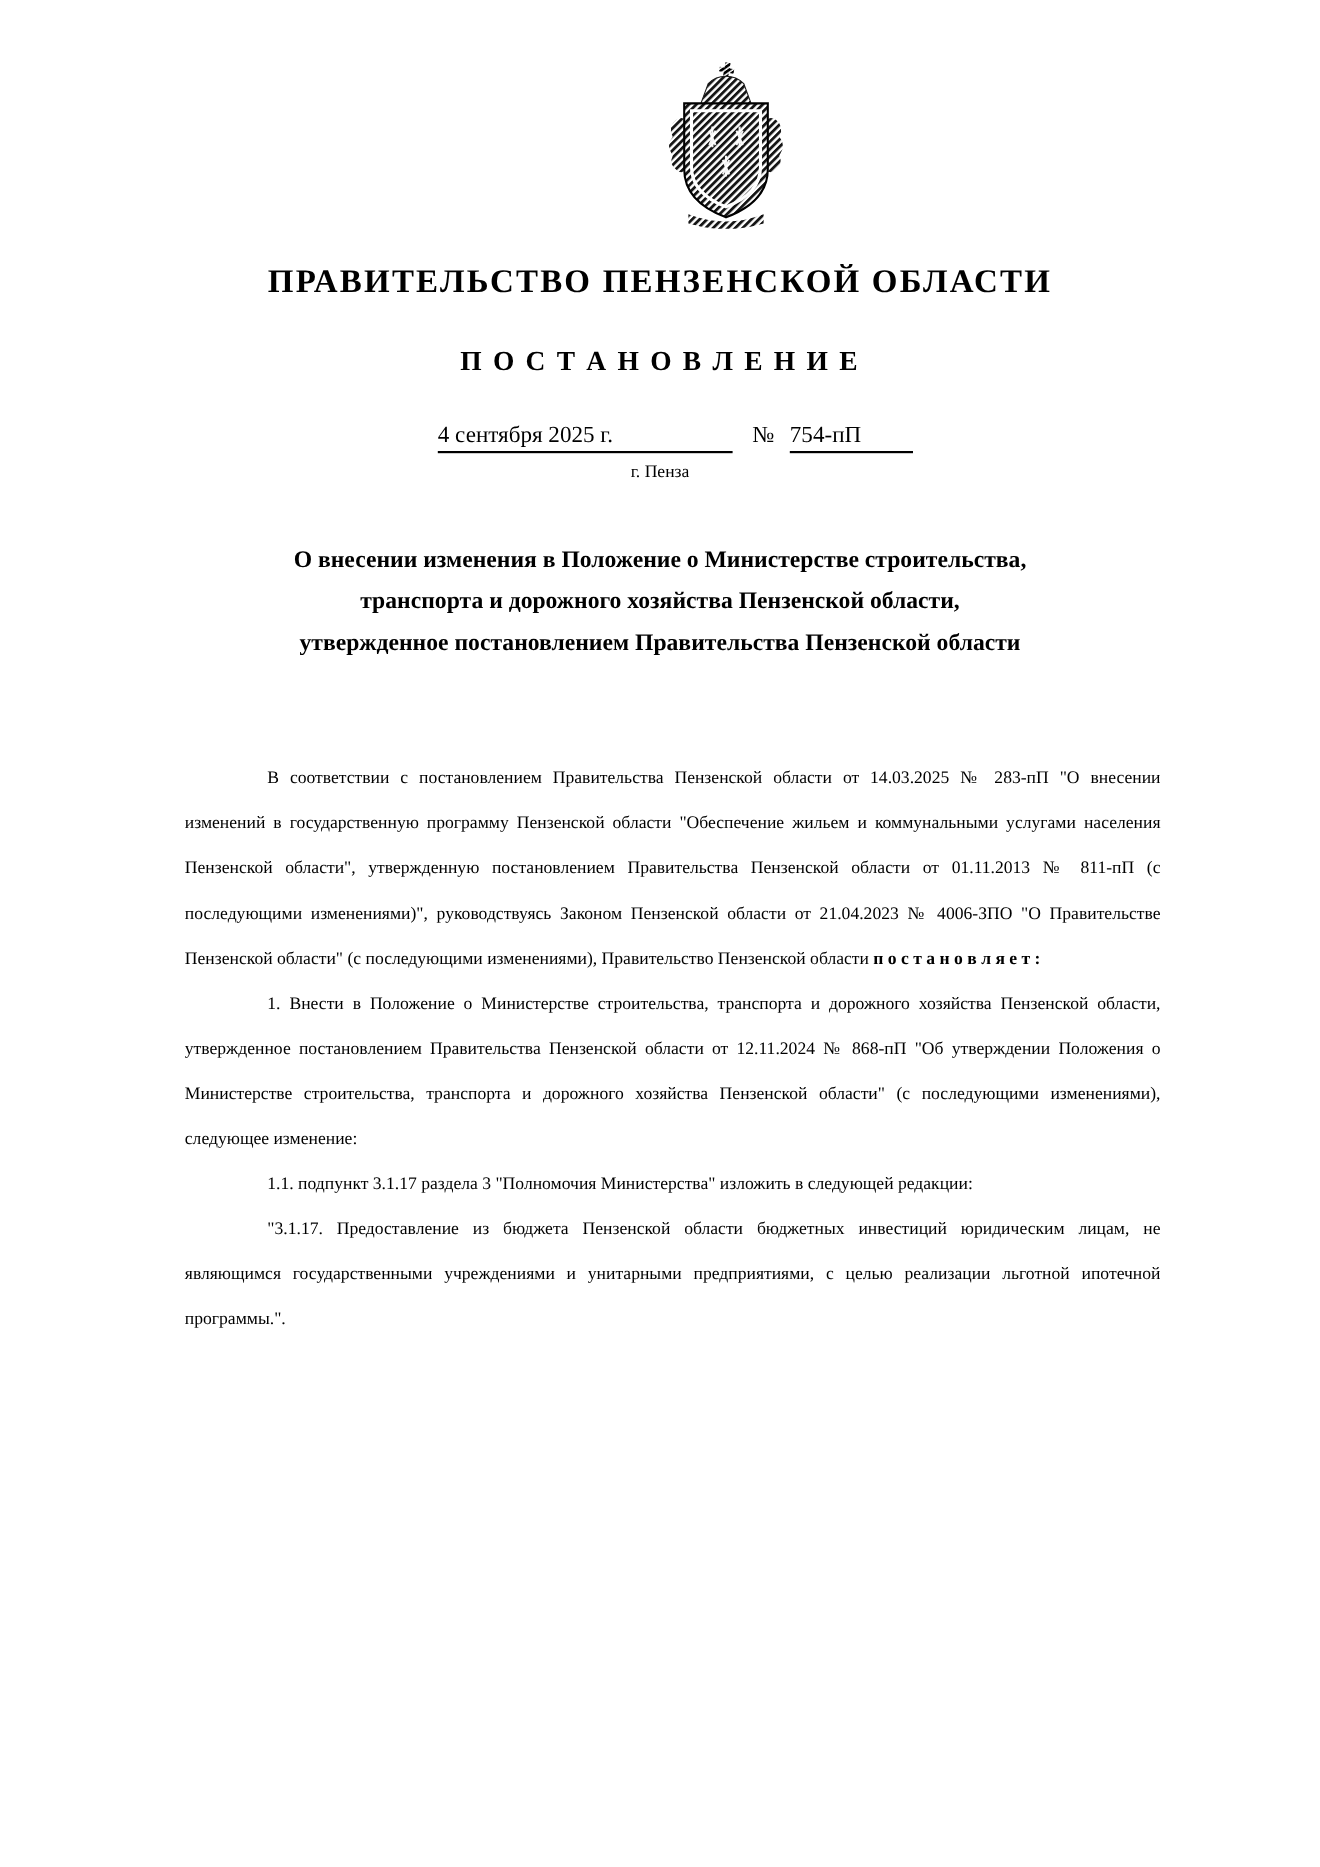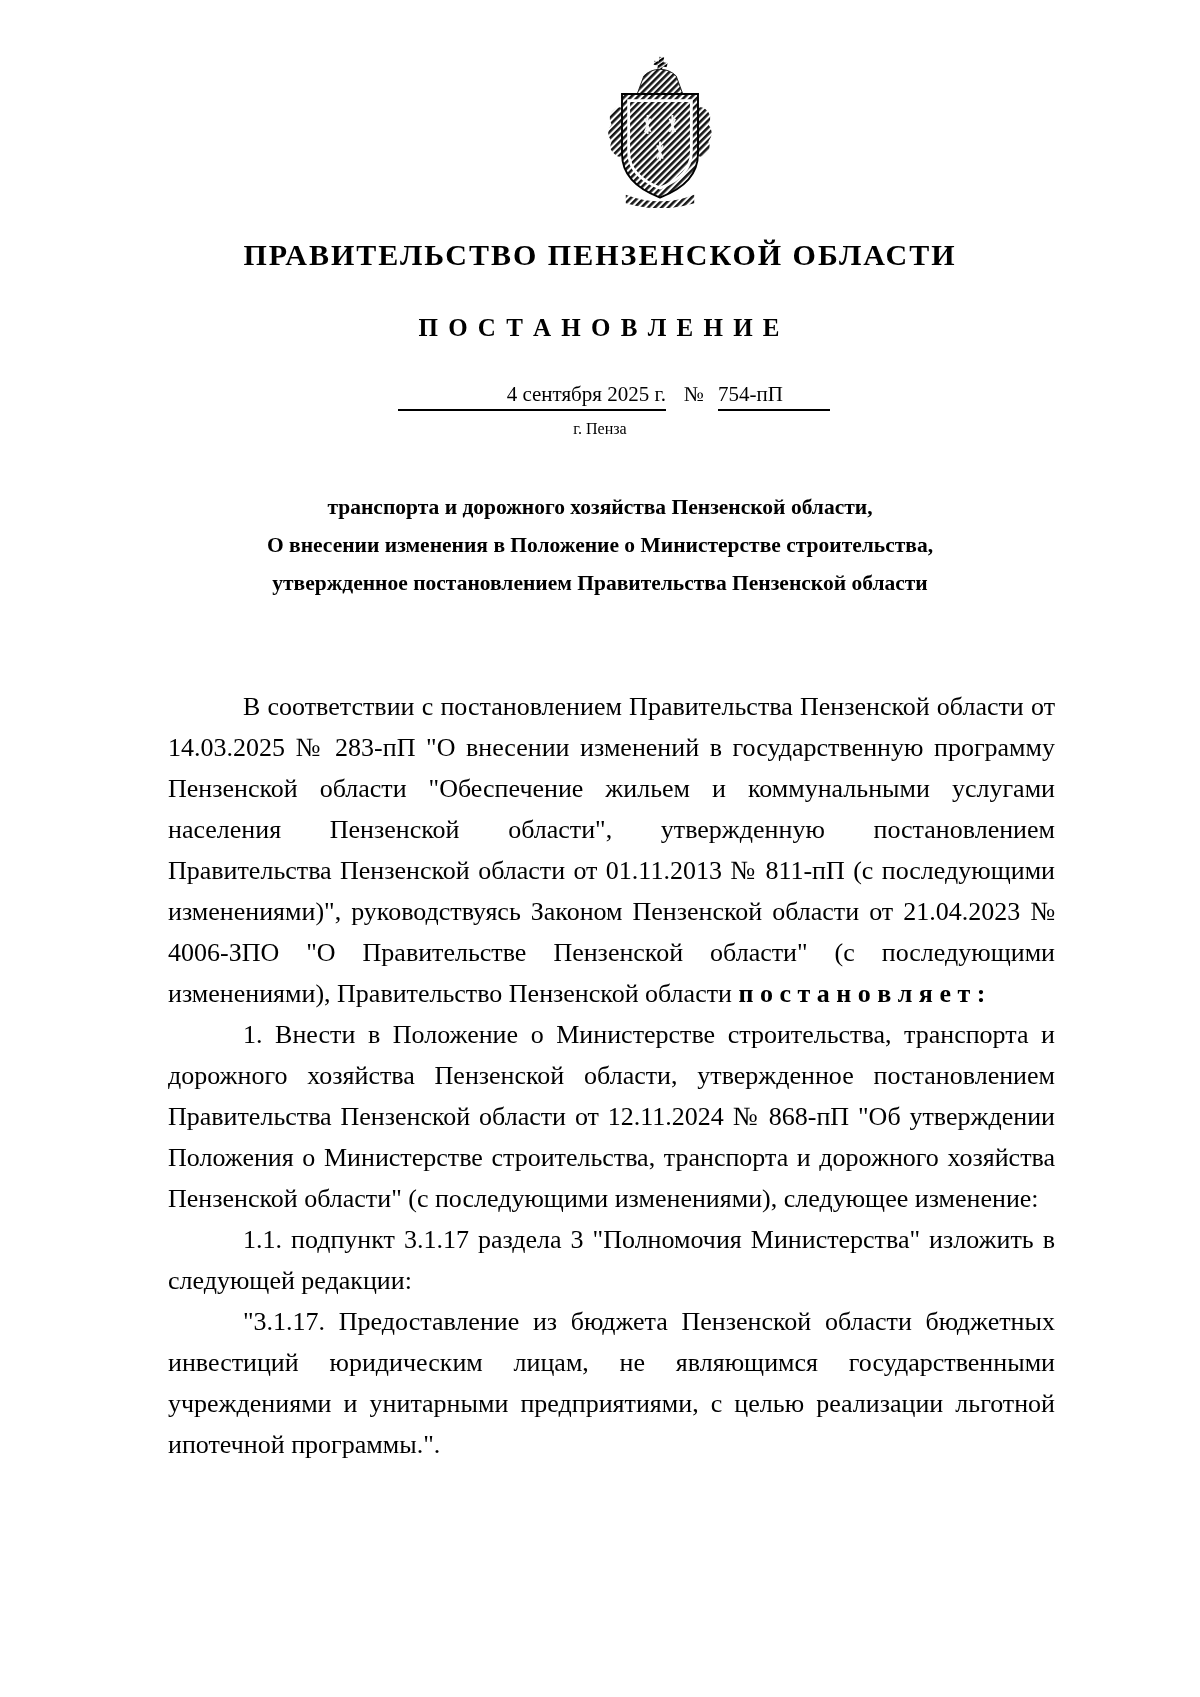--- a/index.html
+++ b/index.html
@@ -45,21 +45,21 @@
     margin-top: 40px;
     display: flex;
     justify-content: center;
     align-items: flex-end;
     font-size: 21px;
     transform: translateX(14px);
   }
   .date-cell {
     display: inline-block;
     width: 268px;
-    text-align: right;
+    text-align: left;
     border-bottom: 2px solid #000;
     padding-bottom: 2px;
   }
   .num-sign {
     display: inline-block;
     margin: 0 14px 0 18px;
     padding-bottom: 4px;
   }
   .num-cell {
     display: inline-block;
@@ -75,21 +75,21 @@
   }
   .subject {
     margin-top: 50px;
     text-align: center;
     font-weight: bold;
     font-size: 21.5px;
     line-height: 38px;
   }
   .body-text {
     margin: 84px 145px 0 168px; 
-    font-size: 26px;
+    font-size: 16px;
     line-height: 41px;
     text-align: justify;
   }
   .body-text p {
     margin: 0;
     text-indent: 75px;
   }
   .resolves {
     font-weight: bold;
     white-space: nowrap;
@@ -145,22 +145,22 @@
 
   <div class="date-row">
     <span class="date-cell">4 сентября 2025 г.</span>
     <span class="num-sign">№</span>
     <span class="num-cell">754-пП</span>
   </div>
 
   <div class="place">г. Пенза</div>
 
   <div class="subject">
+    <div>О внесении изменения в Положение о Министерстве строительства,</div>
     <div>транспорта и дорожного хозяйства Пензенской области,</div>
-    <div>О внесении изменения в Положение о Министерстве строительства,</div>
     <div>утвержденное постановлением Правительства Пензенской области</div>
   </div>
 
   <div class="body-text">
     <p><span>В соответствии с постановлением Правительства Пензенской области от 14.03.2025 № 283-пП "О внесении изменений в государственную программу Пензенской области "Обеспечение жильем и коммунальными услугами населения Пензенской области", утвержденную постановлением Правительства Пензенской области от 01.11.2013 № 811-пП (с последующими изменениями)", руководствуясь Законом Пензенской области от 21.04.2023 № 4006-ЗПО "О Правительстве Пензенской области" (с последующими изменениями), Правительство Пензенской области </span><span class="resolves">п о с т а н о в л я е т :</span></p>
     <p>1. Внести в Положение о Министерстве строительства, транспорта и дорожного хозяйства Пензенской области, утвержденное постановлением Правительства Пензенской области от 12.11.2024 № 868-пП "Об утверждении Положения о Министерстве строительства, транспорта и дорожного хозяйства Пензенской области" (с последующими изменениями), следующее изменение:</p>
     <p>1.1. подпункт 3.1.17 раздела 3 "Полномочия Министерства" изложить в следующей редакции:</p>
     <p>"3.1.17. Предоставление из бюджета Пензенской области бюджетных инвестиций юридическим лицам, не являющимся государственными учреждениями и унитарными предприятиями, с целью реализации льготной ипотечной программы.".</p>
   </div>
 

